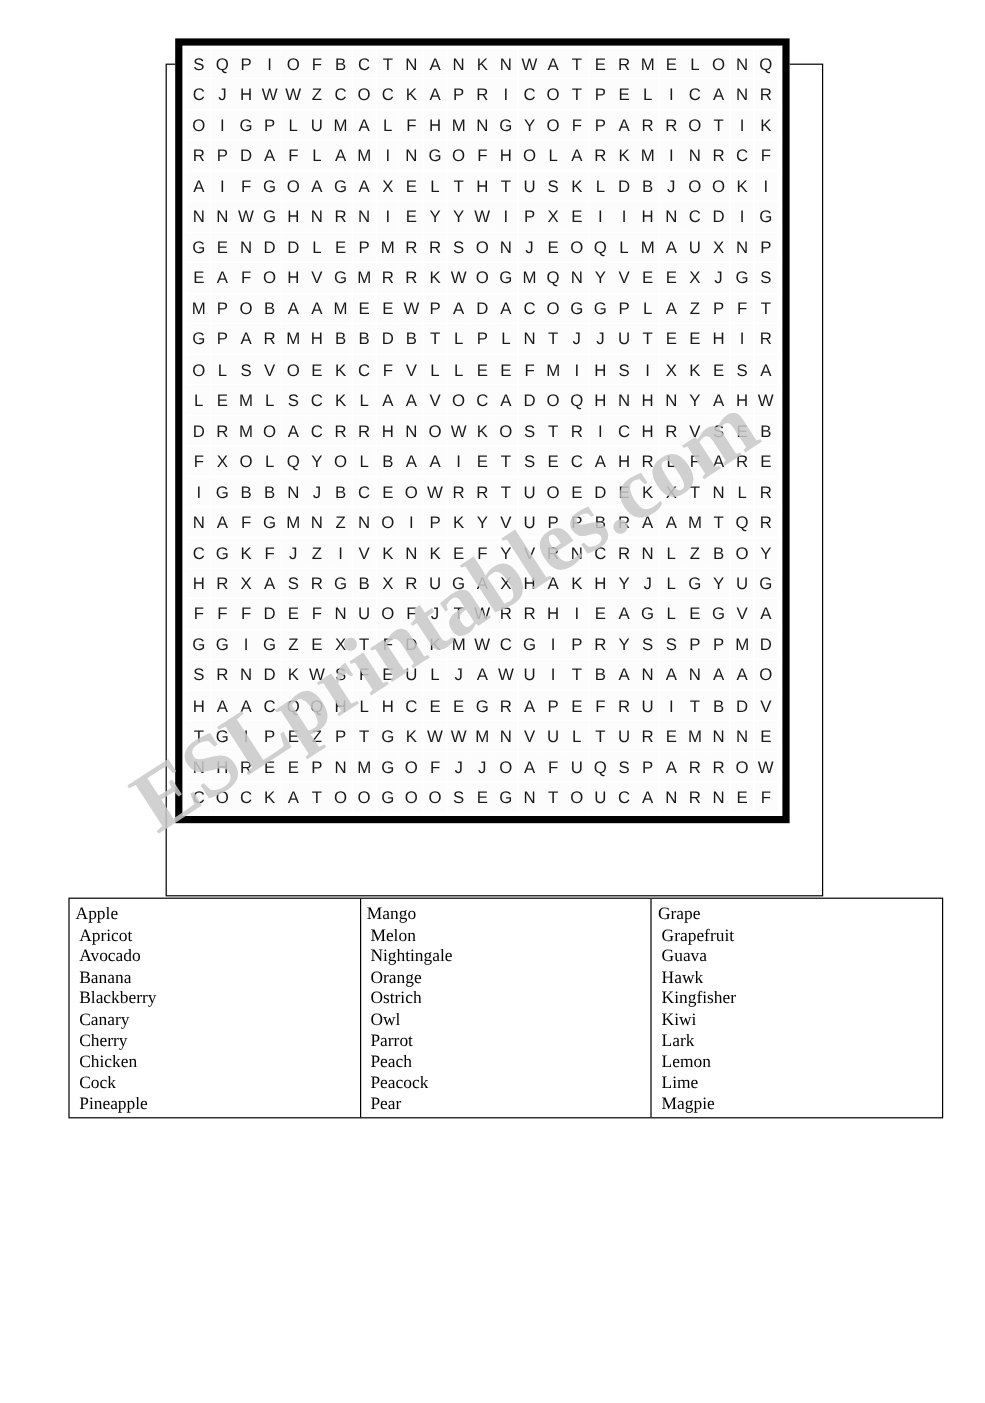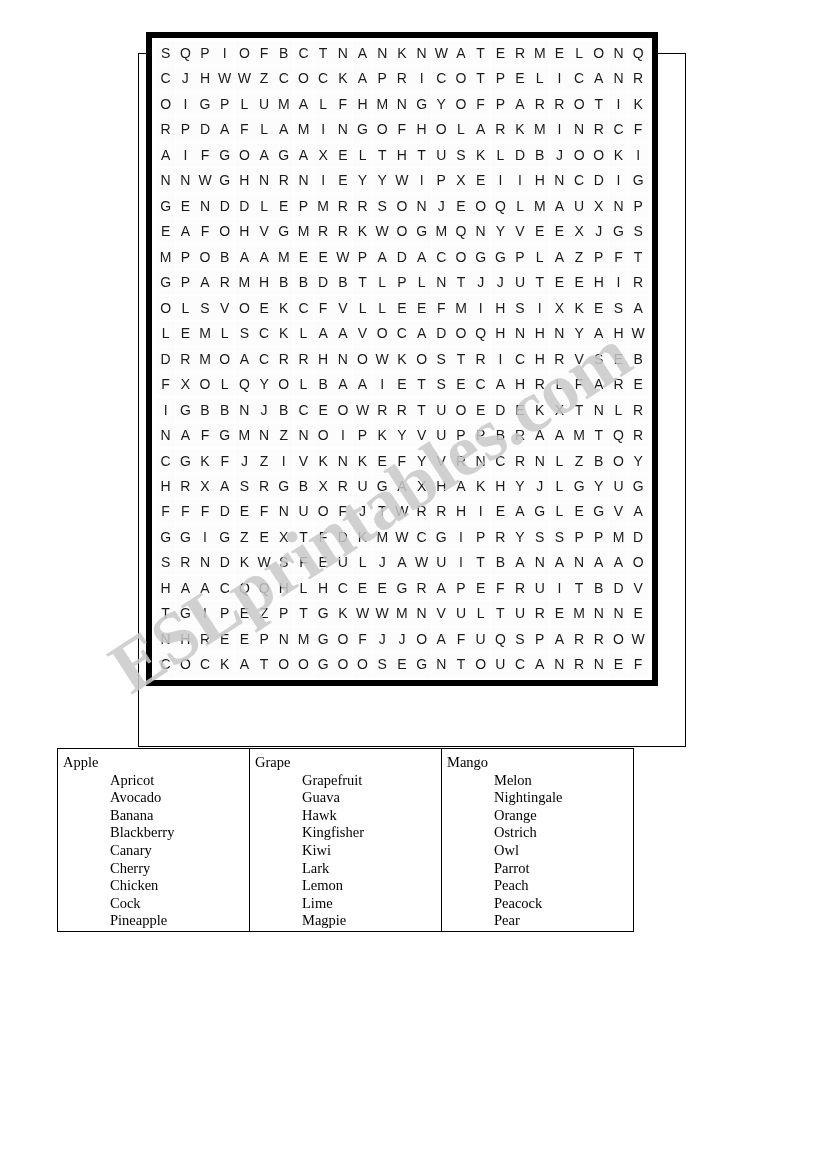--- a/index.html
+++ b/index.html
@@ -91,21 +91,21 @@
     font-size: 14px;
     color: #1a1a1a;
     background: #fcfcfc;
   }
 
   
   #wordlist {
     position: absolute;
     left: 57px;
     top: 748px;
-    width: 577px;
+    width: 729px;
     height: 184px;
     border: 1px solid #000;
     box-sizing: border-box;
     display: flex;
     background: #ffffff;
     z-index: 4;
   }
   .wl-col {
     flex: 1 1 0;
     border-right: 1px solid #000;
@@ -114,21 +114,20 @@
   }
   .wl-col:last-child {
     border-right: none;
   }
   .wl-word {
     font-family: "Liberation Serif", serif;
     font-size: 14.5px;
     line-height: 17.6px;
     color: #000;
     white-space: nowrap;
-    margin-left: 44px;
   }
   .wl-word:first-child {
     margin-left: -3px;
   }
 </style>
 </head>
 <body>
 
 <div id="thin-frame"></div>
 
@@ -819,40 +818,40 @@
       <div class="wl-word">Avocado</div>
       <div class="wl-word">Banana</div>
       <div class="wl-word">Blackberry</div>
       <div class="wl-word">Canary</div>
       <div class="wl-word">Cherry</div>
       <div class="wl-word">Chicken</div>
       <div class="wl-word">Cock</div>
       <div class="wl-word">Pineapple</div>
     </div>
     <div class="wl-col">
+      <div class="wl-word">Mango</div>
+      <div class="wl-word">Melon</div>
+      <div class="wl-word">Nightingale</div>
+      <div class="wl-word">Orange</div>
+      <div class="wl-word">Ostrich</div>
+      <div class="wl-word">Owl</div>
+      <div class="wl-word">Parrot</div>
+      <div class="wl-word">Peach</div>
+      <div class="wl-word">Peacock</div>
+      <div class="wl-word">Pear</div>
+    </div>
+    <div class="wl-col">
       <div class="wl-word">Grape</div>
       <div class="wl-word">Grapefruit</div>
       <div class="wl-word">Guava</div>
       <div class="wl-word">Hawk</div>
       <div class="wl-word">Kingfisher</div>
       <div class="wl-word">Kiwi</div>
       <div class="wl-word">Lark</div>
       <div class="wl-word">Lemon</div>
       <div class="wl-word">Lime</div>
       <div class="wl-word">Magpie</div>
     </div>
-    <div class="wl-col">
-      <div class="wl-word">Mango</div>
-      <div class="wl-word">Melon</div>
-      <div class="wl-word">Nightingale</div>
-      <div class="wl-word">Orange</div>
-      <div class="wl-word">Ostrich</div>
-      <div class="wl-word">Owl</div>
-      <div class="wl-word">Parrot</div>
-      <div class="wl-word">Peach</div>
-      <div class="wl-word">Peacock</div>
-      <div class="wl-word">Pear</div>
-    </div>
   </div>
 
 <div id="watermark">
   <div class="wm-text">ESLprintables.com</div>
 </div>
 
 </body></html>

